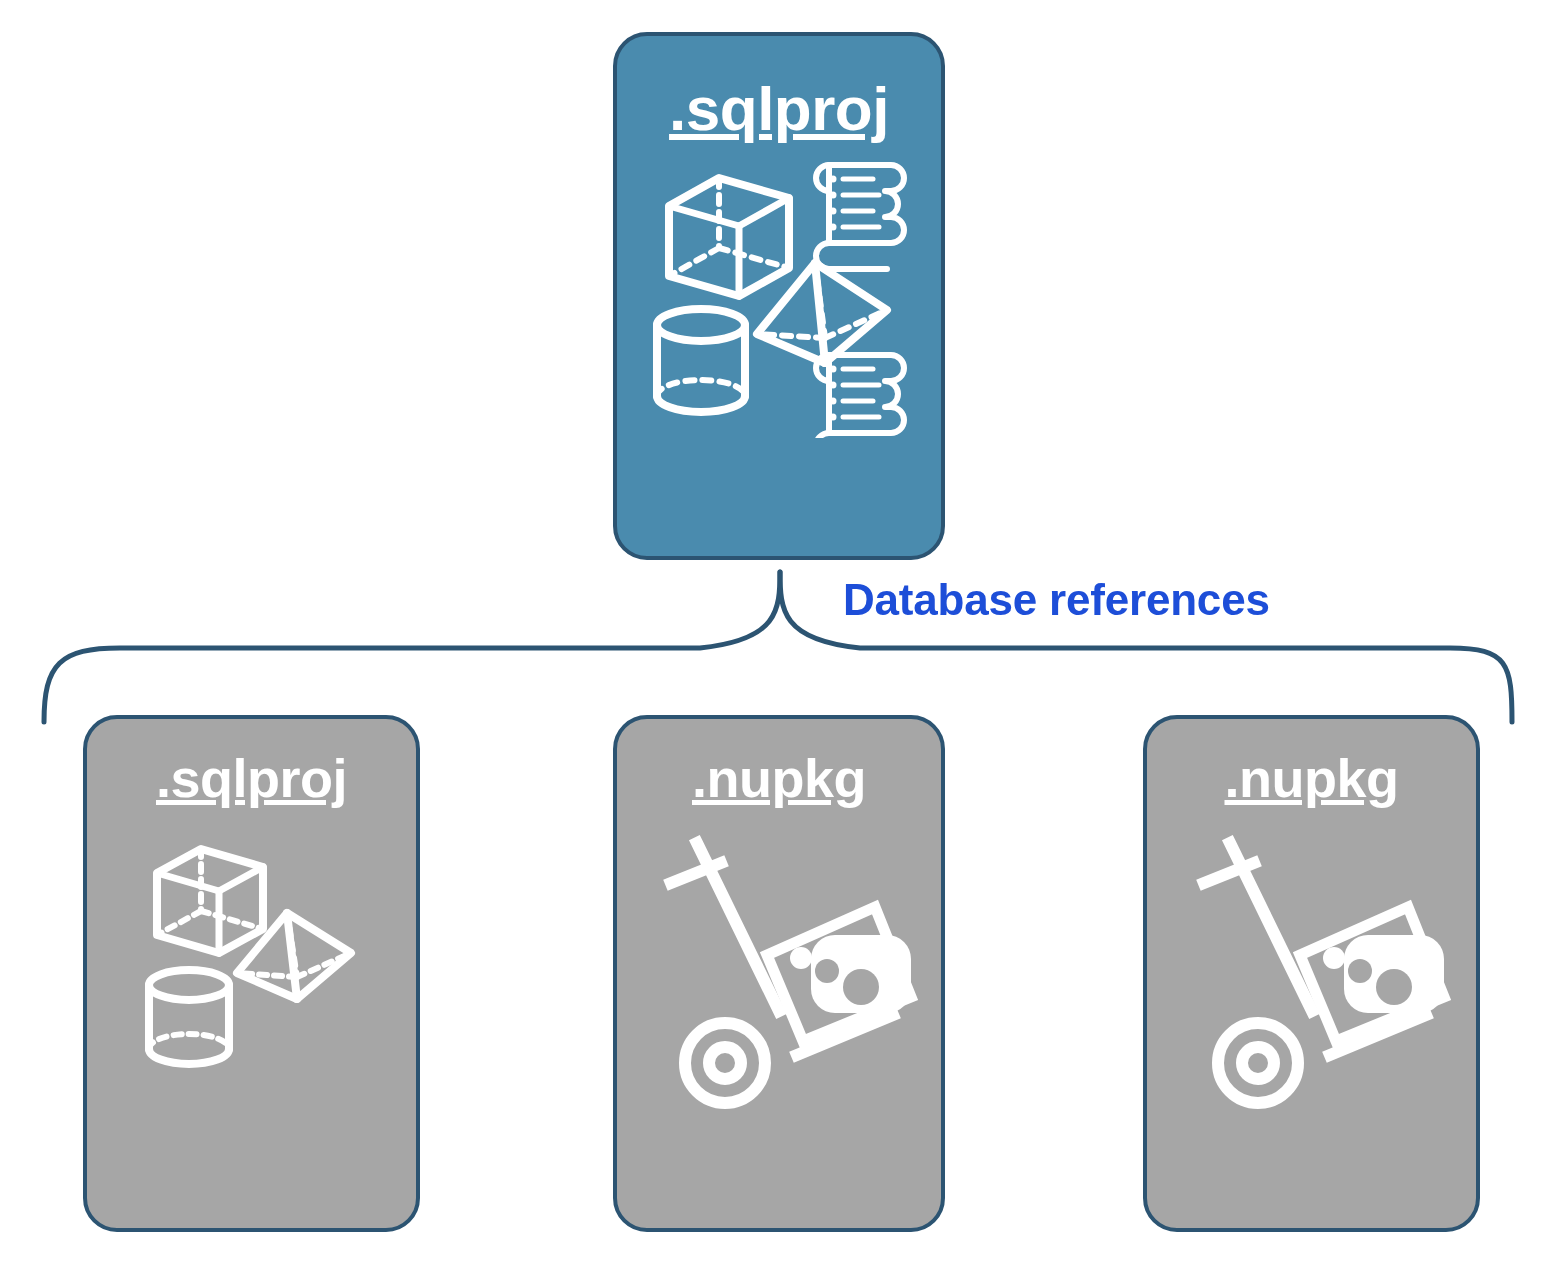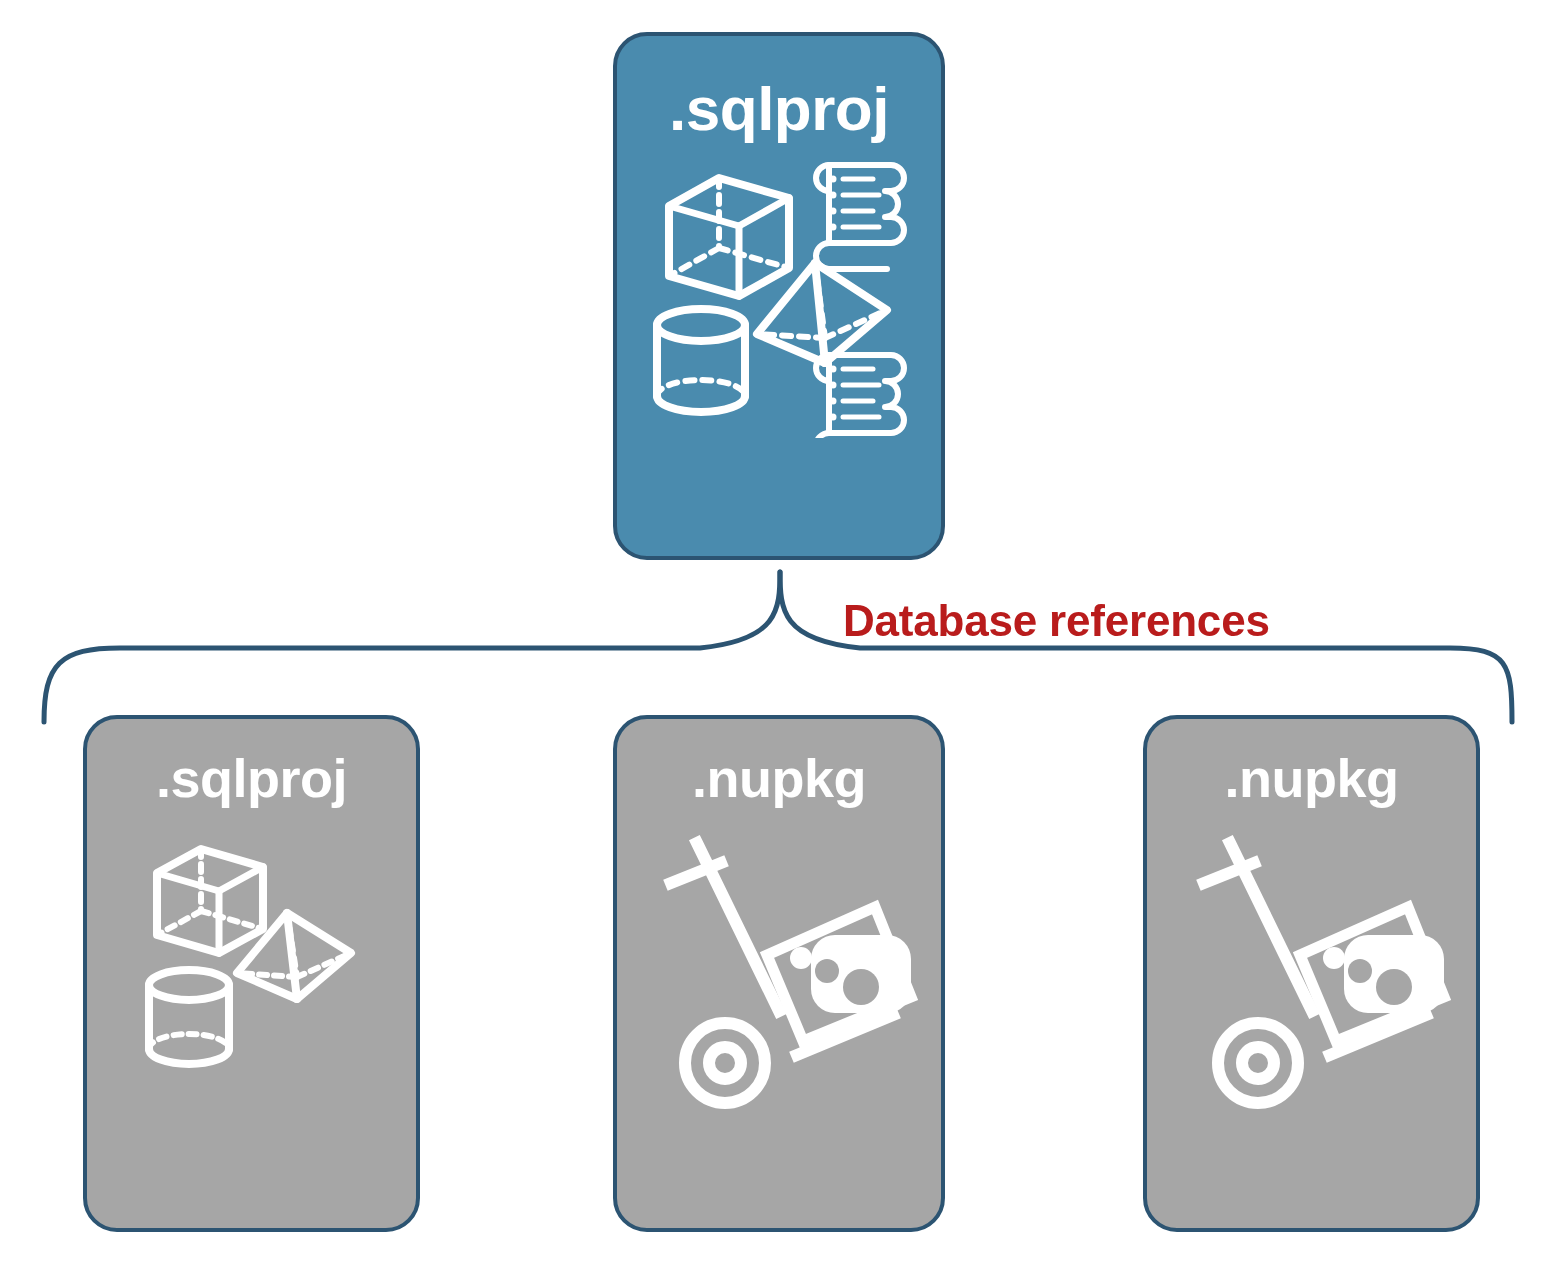--- a/index.html
+++ b/index.html
@@ -31,20 +31,21 @@
   }
   .node.secondary {
     background: #A6A6A6;
   }
   .node-title {
     color: #ffffff;
     font-weight: bold;
     letter-spacing: -0.5px;
     line-height: 1;
     user-select: none;
+    text-decoration: underline;
   }
   .node.primary .node-title {
     font-size: 62px;
     margin-top: 42px;
   }
   .node.secondary .node-title {
     font-size: 54px;
     margin-top: 32px;
   }
   .node-art {
@@ -61,24 +62,24 @@
     position: absolute;
     left: 0;
     top: 0;
     width: 1566px;
     height: 1274px;
     pointer-events: none;
   }
   #brace-label {
     position: absolute;
     left: 843px;
-    top: 596px;
+    top: 575px;
     font-size: 44px;
     font-weight: bold;
-    color: #b91c1c;
+    color: #1d4ed8;
     white-space: nowrap;
     letter-spacing: -0.2px;
   }
 </style>
 </head>
 <body>
 
 <div id="canvas">
 
   <div class="node primary" style="left:613px; top:32px; width:332px; height:528px;">

